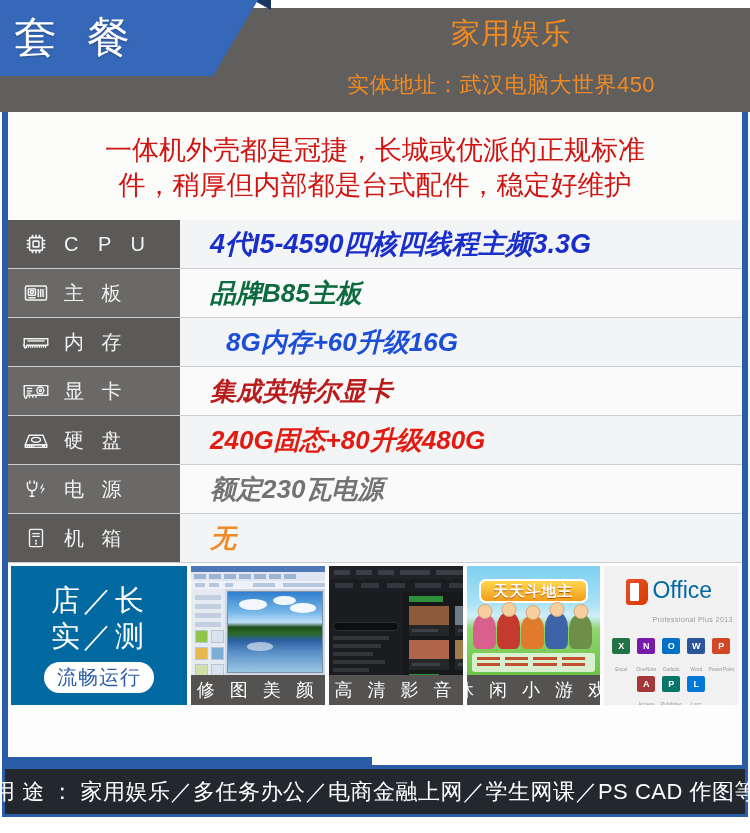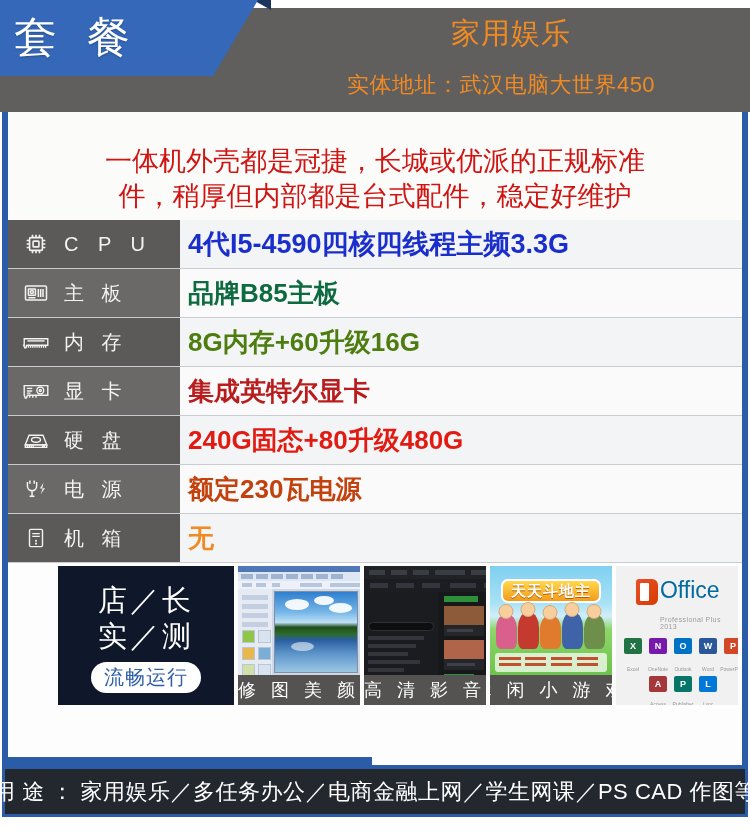--- a/index.html
+++ b/index.html
@@ -57,21 +57,21 @@
     position:absolute; left:2px; top:112px; width:746px; height:653px;
     border-left:6px solid #2a5ca8;
     border-right:6px solid #2a5ca8;
     background:#fdfdfd;
   }
 
   
   .blurb {
     position:relative; width:100%; height:108px;
     background:#fbfbfa;
-    padding-top:32px;
+    padding-top:21px;
     text-align:center;
   }
   .blurb-line {
     color:#cf1412; font-size:27px; line-height:35px; letter-spacing:0px;
     white-space:nowrap; font-weight:500;
   }
 
   
   .rows { position:relative; width:100%; }
   .row {
@@ -90,43 +90,43 @@
     width:56px; flex:0 0 56px; display:flex; align-items:center; justify-content:center;
   }
   .row-icon svg { display:block; }
   .row-name {
     font-size:20px; letter-spacing:6px; color:#f2f2f2;
     white-space:nowrap; font-weight:400;
   }
   .row-name.latin { letter-spacing:7px; font-size:20px; }
   .row-value {
     flex:1 1 auto; display:flex; align-items:center;
-    padding-left:8px; white-space:nowrap;
+    padding-left:30px; white-space:nowrap;font-style:italic;
   }
   .row-value span {
     font-size:26px; font-weight:bold; letter-spacing:0px;
   }
   .rv-cpu   { color:#1a2ecb; font-size:27px !important; }
   .rv-board { color:#0d6b3f; }
-  .rv-ram   { color:#4d7c0f; }
+  .rv-ram   { color:#1d4ed8;margin-left:16px; }
   .rv-gpu   { color:#b91c1c; }
   .rv-hdd   { color:#e11b12; }
-  .rv-psu   { color:#c2410c; }
+  .rv-psu   { color:#737373; }
   .rv-case  { color:#f08a23; }
   .rv-gift  { color:#1a3bb0; }
 
   
   .showcase {
     position:relative; display:flex; height:145px;
     background:#fdfdfd; padding:3px 4px 3px 3px; gap:4px;
   }
   .sc-blue {
-    flex:0 0 176px; background:#0f172a; color:#fff;
+    flex:0 0 176px; background:#0369a1; color:#fff;
     display:flex; flex-direction:column; align-items:center;
-    justify-content:center; padding-top:4px;margin-left:47px;
+    justify-content:center; padding-top:4px;
   }
   .sc-blue-l1, .sc-blue-l2 {
     font-size:29px; line-height:36px; letter-spacing:3px; white-space:nowrap;
   }
   .sc-badge {
     margin-top:8px; background:#ffffff; color:#2f5fa8;
     border-radius:16px; padding:3px 13px 4px;
     font-size:20px; line-height:24px; letter-spacing:1px; white-space:nowrap;
   }
   .thumb {

